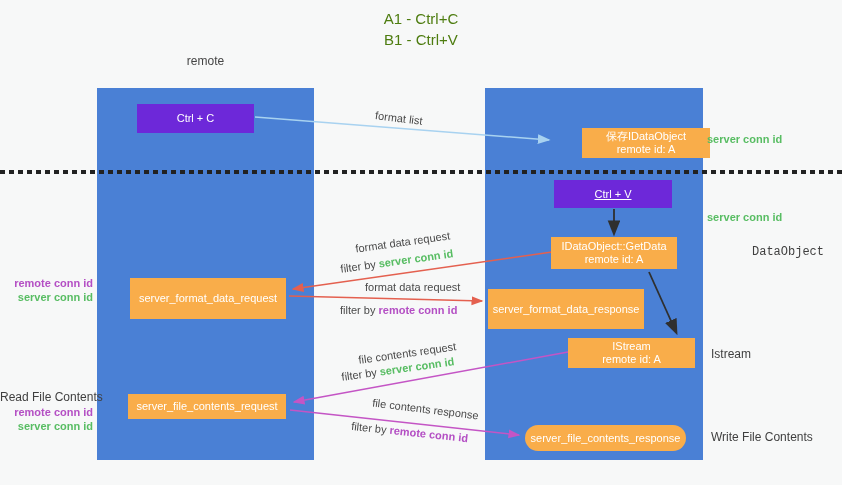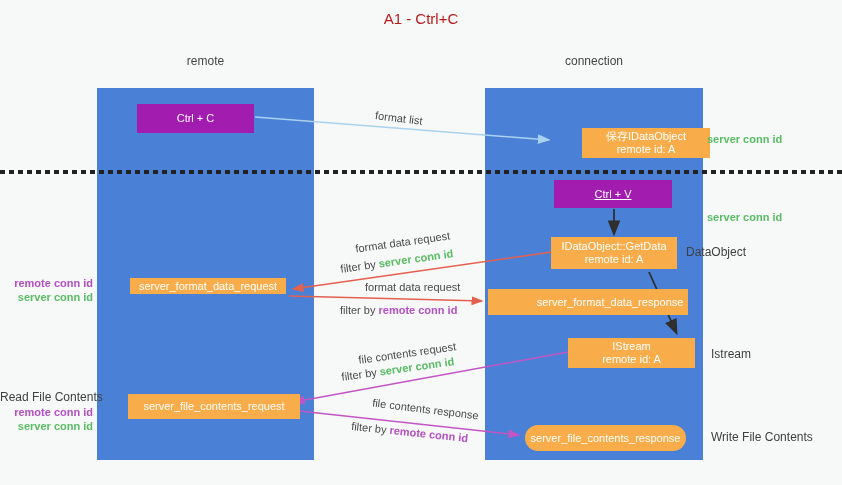--- a/index.html
+++ b/index.html
@@ -5,64 +5,64 @@
   html,body{margin:0;padding:0;}
   body{
     width:842px;height:485px;position:relative;overflow:hidden;
     background:#f7f8f8;
     font-family:"Liberation Sans","DejaVu Sans",sans-serif;
     color:#3c3c3c;
   }
   .abs{position:absolute;}
   .title{
     left:281px;top:8px;width:280px;text-align:center;
-    font-size:15px;line-height:21px;color:#b91c1c;
+    font-size:15px;line-height:21px;color:#4d7c0f;
   }
   .lifeline-header{
     top:54px;text-align:center;font-size:12px;line-height:14px;color:#454545;
   }
   .col{
     top:88px;height:372px;background:#4a80d5;
   }
   .dotted-line{
     left:0;top:170px;width:842px;height:4px;
     background:repeating-linear-gradient(90deg,#222 0 5px,transparent 5px 9px);
   }
   .box{
     display:flex;align-items:center;justify-content:center;
     color:#fff;font-size:11px;line-height:13px;text-align:center;
     white-space:nowrap;
   }
-  .green-box{background:#a21caf;}
+  .green-box{background:#6d28d9;}
   .orange-box{background:#f9ad4a;}
   .flow-label{
     white-space:nowrap;font-size:11px;color:#4a4a4a;
   }
   .rot-up{transform:rotate(-8deg);}
   .rot-down{transform:rotate(7deg);}
   .rot-down-sm{transform:rotate(6deg);}
   .green-t{color:#58bd63;font-weight:bold;}
   .purple-t{color:#b44fc4;font-weight:bold;}
   .side-dark{font-size:12px;color:#3f3f3f;white-space:nowrap;}
   .side-small{font-size:11px;white-space:nowrap;}
   .left-gutter{left:0;width:93px;text-align:right;}
   svg.overlay{position:absolute;left:0;top:0;pointer-events:none;}
 </style>
 </head>
 <body>
 
 <div class="abs title">
   <div>A1 - Ctrl+C</div>
+  <div>B1 - Ctrl+V</div>
 </div>
 
 <div class="abs lifeline-header" style="left:97px;width:217px;">
   <div>remote</div>
 </div>
 <div class="abs lifeline-header" style="left:485px;width:218px;">
-  <div>connection</div>
 </div>
 
 <div class="abs col" style="left:97px;width:217px;"></div>
 <div class="abs col" style="left:485px;width:218px;"></div>
 
 <div class="abs dotted-line"></div>
 
 <svg class="overlay" width="842" height="485" viewBox="0 0 842 485">
   <defs>
     <marker id="m-blue" markerWidth="8" markerHeight="7" refX="7" refY="3" orient="auto">
@@ -102,36 +102,36 @@
   <span>Ctrl + V</span>
 </div>
 
 <div class="abs box orange-box" style="left:551px;top:237px;width:126px;height:32px;">
   <span>
     <span style="display:block;">IDataObject::GetData</span>
     <span style="display:block;">remote id: A</span>
   </span>
 </div>
 
-<div class="abs box orange-box" style="left:130px;top:278px;width:156px;height:16px;">
+<div class="abs box orange-box" style="left:130px;top:278px;width:156px;height:41px;">
   <span>server_format_data_request</span>
 </div>
 
-<div class="abs box orange-box" style="left:488px;top:289px;width:156px;height:26px;padding-left:44px;">
+<div class="abs box orange-box" style="left:488px;top:289px;width:156px;height:40px;">
   <span>server_format_data_response</span>
 </div>
 
 <div class="abs box orange-box" style="left:568px;top:338px;width:127px;height:30px;">
   <span>
     <span style="display:block;">IStream</span>
     <span style="display:block;">remote id: A</span>
   </span>
 </div>
 
-<div class="abs box orange-box" style="left:128px;top:394px;width:172px;height:25px;">
+<div class="abs box orange-box" style="left:128px;top:394px;width:158px;height:25px;">
   <span>server_file_contents_request</span>
 </div>
 
 <div class="abs box orange-box" style="left:525px;top:425px;width:161px;height:26px;border-radius:13px;">
   <span>server_file_contents_response</span>
 </div>
 
 <div class="abs flow-label rot-down" style="left:375px;top:112px;">format list</div>
 
 <div class="abs flow-label rot-up" style="left:355px;top:236px;">format data request</div>
@@ -149,21 +149,21 @@
   <span>filter by </span><span class="green-t">server conn id</span>
 </div>
 
 <div class="abs flow-label rot-down" style="left:372px;top:403px;">file contents response</div>
 <div class="abs flow-label rot-down-sm" style="left:351px;top:426px;">
   <span>filter by </span><span class="purple-t">remote conn id</span>
 </div>
 
 <div class="abs side-small green-t" style="left:707px;top:133px;">server conn id</div>
 <div class="abs side-small green-t" style="left:707px;top:211px;">server conn id</div>
-<div class="abs side-dark" style="left:686px;top:245px;">DataObject</div>
+<div class="abs side-dark" style="left:752px;top:245px;font-family:Liberation Mono, monospace;">DataObject</div>
 <div class="abs side-dark" style="left:711px;top:347px;">Istream</div>
 <div class="abs side-dark" style="left:711px;top:430px;text-align:center;">Write File Contents</div>
 
 <div class="abs side-small purple-t left-gutter" style="top:277px;">remote conn id</div>
 <div class="abs side-small green-t left-gutter" style="top:291px;">server conn id</div>
 <div class="abs side-dark left-gutter" style="top:390px;width:88px;">Read File Contents</div>
 <div class="abs side-small purple-t left-gutter" style="top:406px;">remote conn id</div>
 <div class="abs side-small green-t left-gutter" style="top:420px;">server conn id</div>
 
 </body></html>

